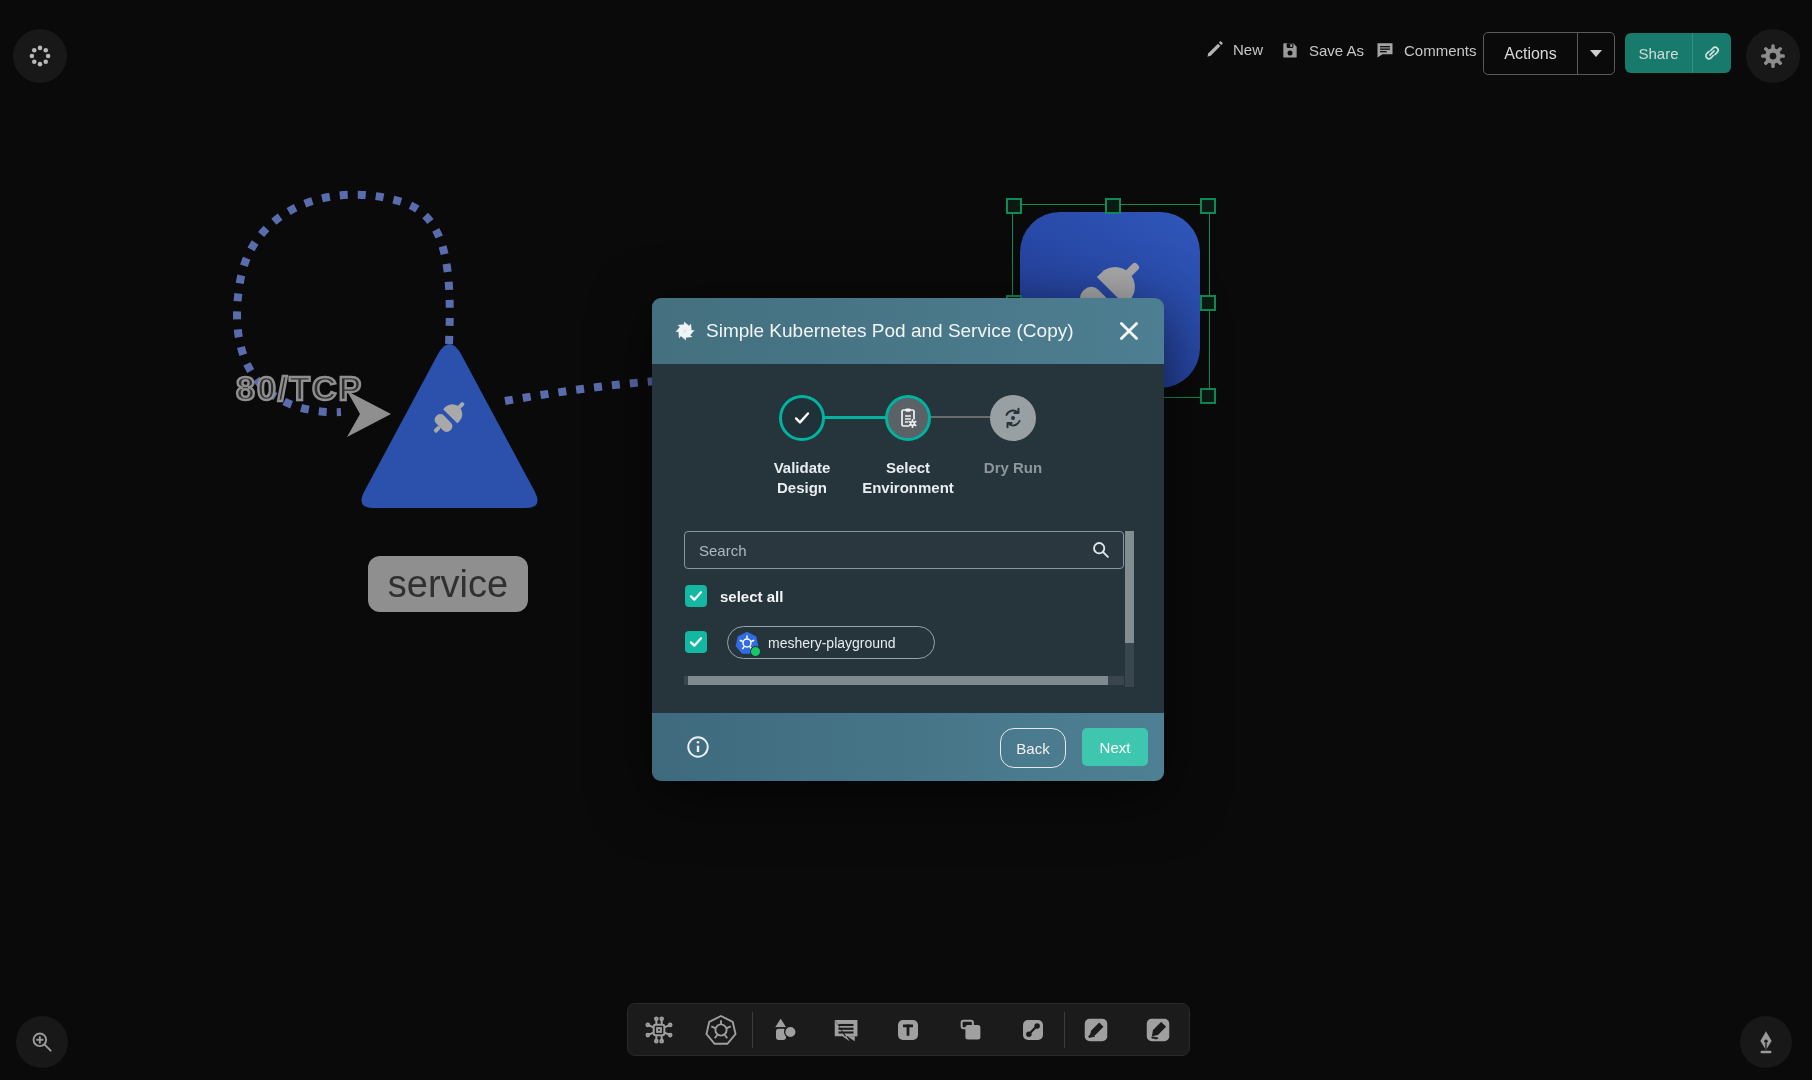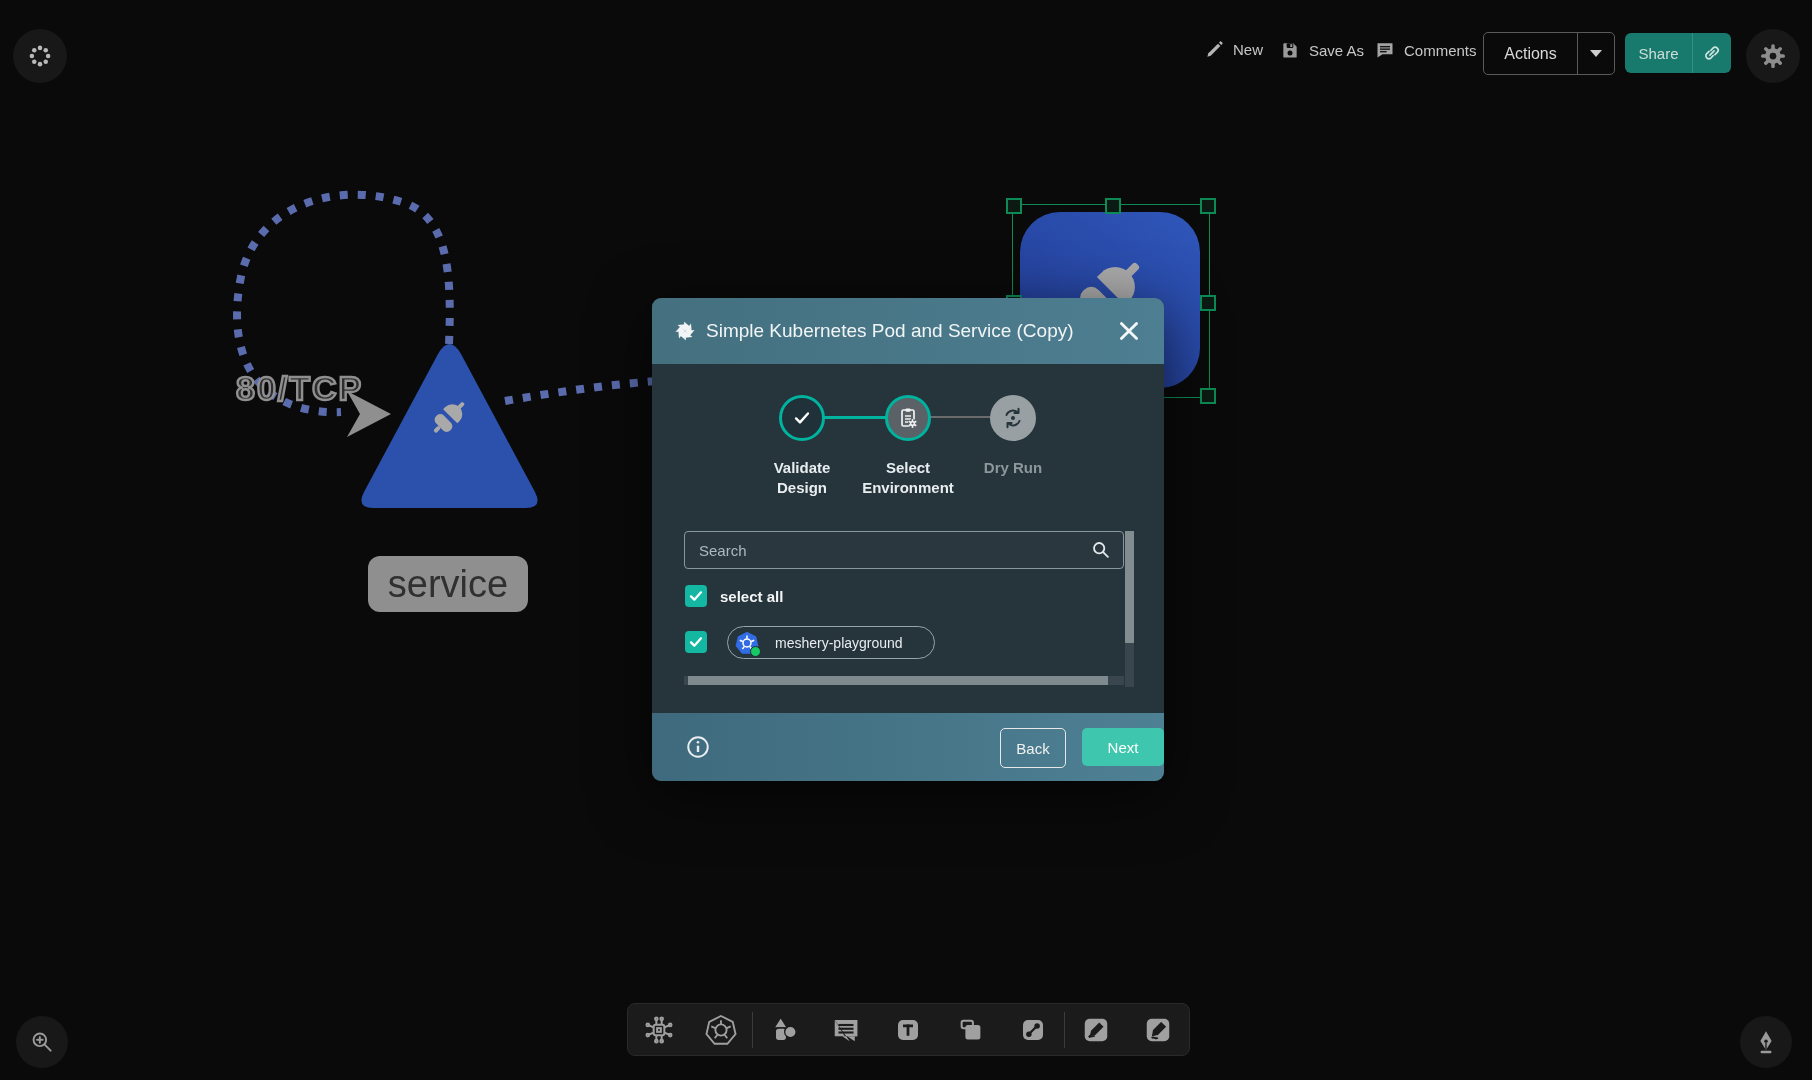--- a/index.html
+++ b/index.html
@@ -44,35 +44,35 @@
   .connector{position:absolute;top:118px;height:3px;}
   .search-wrap{position:absolute;left:32px;top:233px;width:440px;height:38px;}
   .search-input{width:100%;height:100%;box-sizing:border-box;background:rgba(255,255,255,.02);
     border:1px solid #8796a0;border-radius:4px;color:#e6ebee;font-size:15px;padding:0 44px 0 14px;outline:none;
     font-family:"Liberation Sans",sans-serif;}
   .search-input::placeholder{color:#aeb9bf;}
   .checkbox{position:absolute;width:22px;height:22px;border-radius:4px;background:#14b8a2;
     display:flex;align-items:center;justify-content:center;cursor:pointer;}
   .row-label{position:absolute;color:#f2f4f5;font-size:15px;font-weight:700;}
   .env-chip{position:absolute;left:75px;top:328px;width:208px;height:33px;border:1px solid #93a6ad;
-    border-radius:17px;display:flex;align-items:center;gap:16px;padding-left:7px;box-sizing:border-box;cursor:pointer;}
+    border-radius:17px;display:flex;align-items:center;gap:9px;padding-left:7px;box-sizing:border-box;cursor:pointer;}
   .env-chip-label{color:#e8ecee;font-size:14px;}
   .k8s-wrap{position:relative;width:24px;height:24px;}
   .k8s-dot{position:absolute;right:-2px;bottom:-2px;width:9px;height:9px;border-radius:50%;
     background:#17c964;border:1.5px solid #1d2b32;}
   .vscroll-track{position:absolute;left:473px;top:233px;width:9px;height:156px;background:#39464d;}
   .vscroll-thumb{position:absolute;left:0;top:0;width:9px;height:112px;background:#828d92;}
   .hscroll-track{position:absolute;left:32px;top:378px;width:440px;height:9px;background:#39464d;}
   .hscroll-thumb{position:absolute;left:4px;top:0;width:420px;height:9px;background:#7f8a8f;}
   .modal-footer{position:absolute;left:0;top:415px;width:100%;height:68px;
     background:linear-gradient(90deg,#3f6a7d,#4e8093);}
   .btn-back{position:absolute;left:348px;top:15px;width:64px;height:38px;border:1px solid #e8e8e8;
-    border-radius:5px;background:transparent;color:#f2f2f2;font-size:15px;display:flex;
+    border-radius:14px;background:transparent;color:#f2f2f2;font-size:15px;display:flex;
     align-items:center;justify-content:center;cursor:pointer;}
-  .btn-next{position:absolute;left:430px;top:15px;width:82px;height:38px;border-radius:5px;
+  .btn-next{position:absolute;left:430px;top:15px;width:66px;height:38px;border-radius:5px;
     background:#3ec6ae;color:#fcfffe;font-size:15px;display:flex;align-items:center;
     justify-content:center;cursor:pointer;}
   
   .dock{position:absolute;left:627px;top:1003px;width:563px;height:53px;background:#1b1b1b;
     border:1px solid #2a2a2a;border-radius:8px;display:flex;align-items:center;z-index:5;
     box-sizing:border-box;}
   .dock-slot{flex:1;display:flex;align-items:center;justify-content:center;height:100%;cursor:pointer;}
   .dock-div{width:1px;height:36px;background:#3c3c3c;}
 </style>
 </head>

